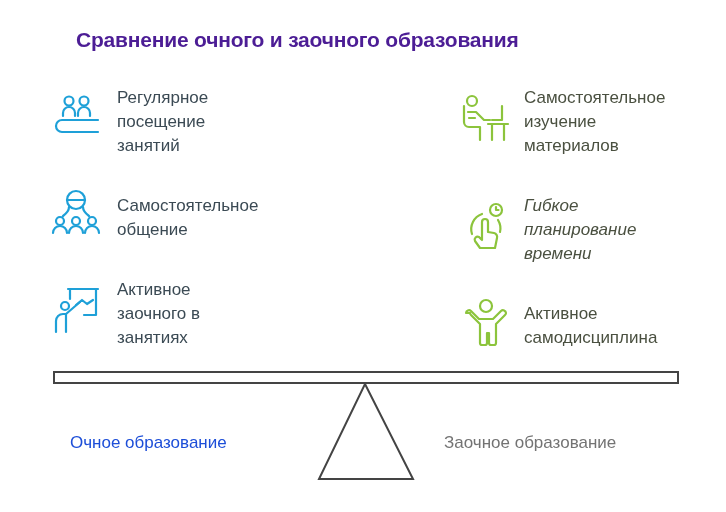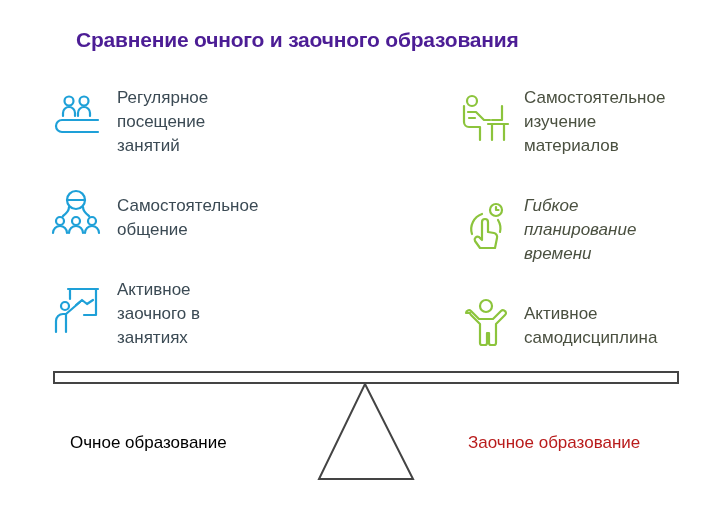--- a/index.html
+++ b/index.html
@@ -55,22 +55,22 @@
       height: 512px;
       pointer-events: none;
     }
     .side-label {
       position: absolute;
       top: 432px;
       font-size: 17px;
       line-height: 22px;
       white-space: nowrap;
     }
-    .side-left { left: 70px; color: #000000; }
-    .side-right { left: 468px; color: #b91c1c; }
+    .side-left { left: 70px; color: #1d4ed8; }
+    .side-right { left: 444px; color: #737373; }
   </style>
 </head>
 <body>
 
 <div class="title">Сравнение очного и заочного образования</div>
 
 <div class="item left" style="left:0;top:0;">
   <span class="icon" style="left:50px;top:92px;">
     <svg viewBox="0 0 52 52" fill="none" stroke="#1ea0d8" stroke-width="2.2" stroke-linecap="round" stroke-linejoin="round">
       <circle cx="19" cy="9" r="4.5"></circle>

